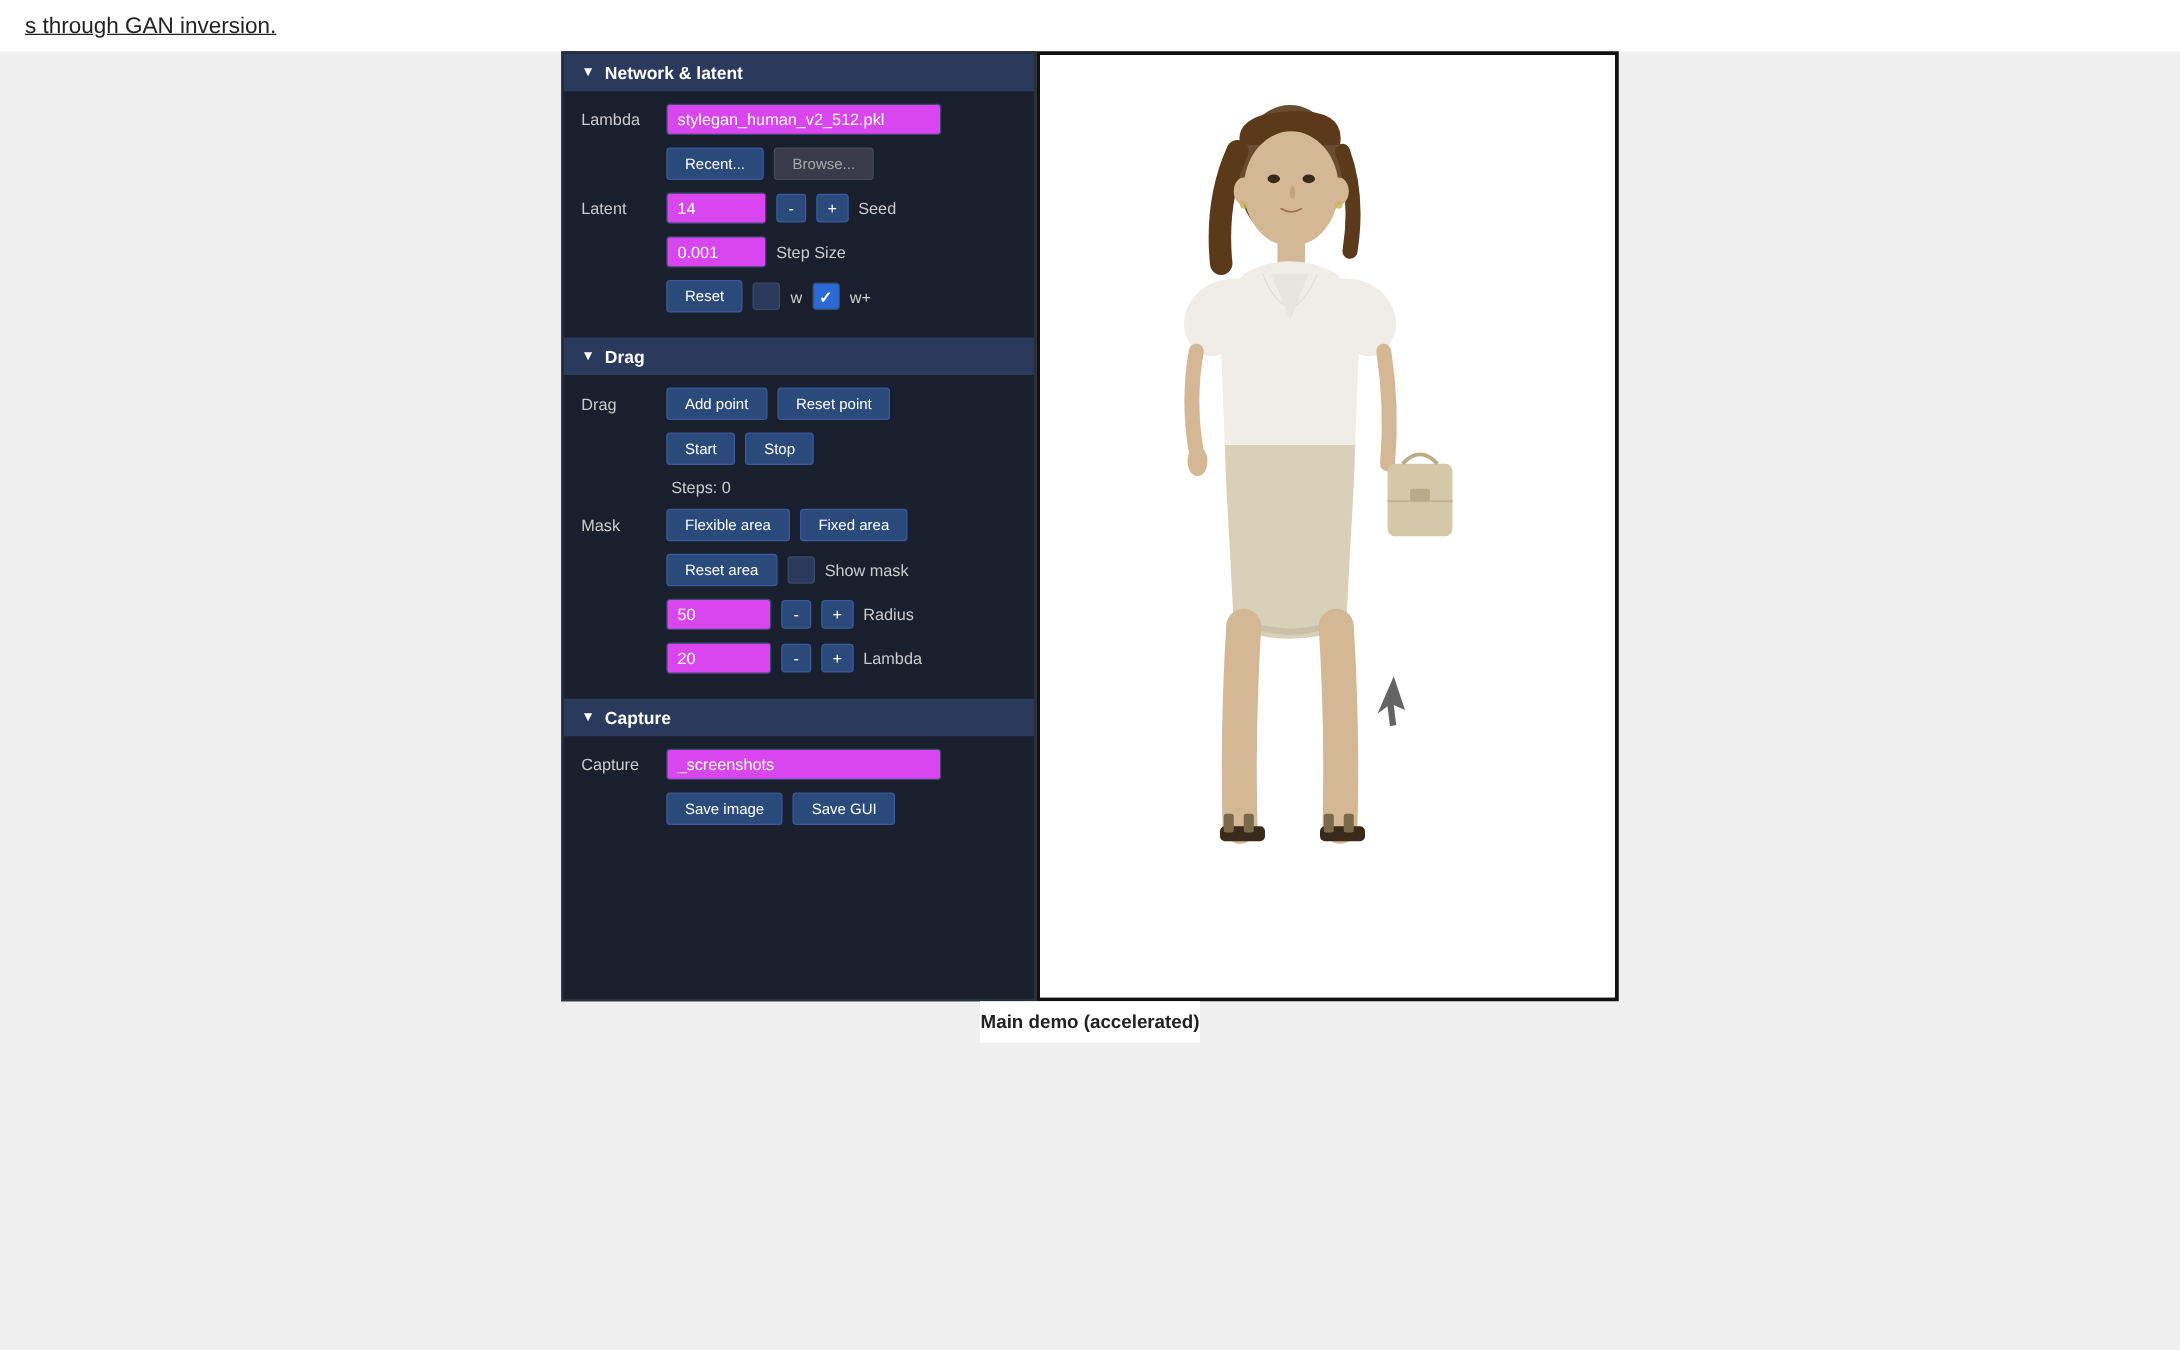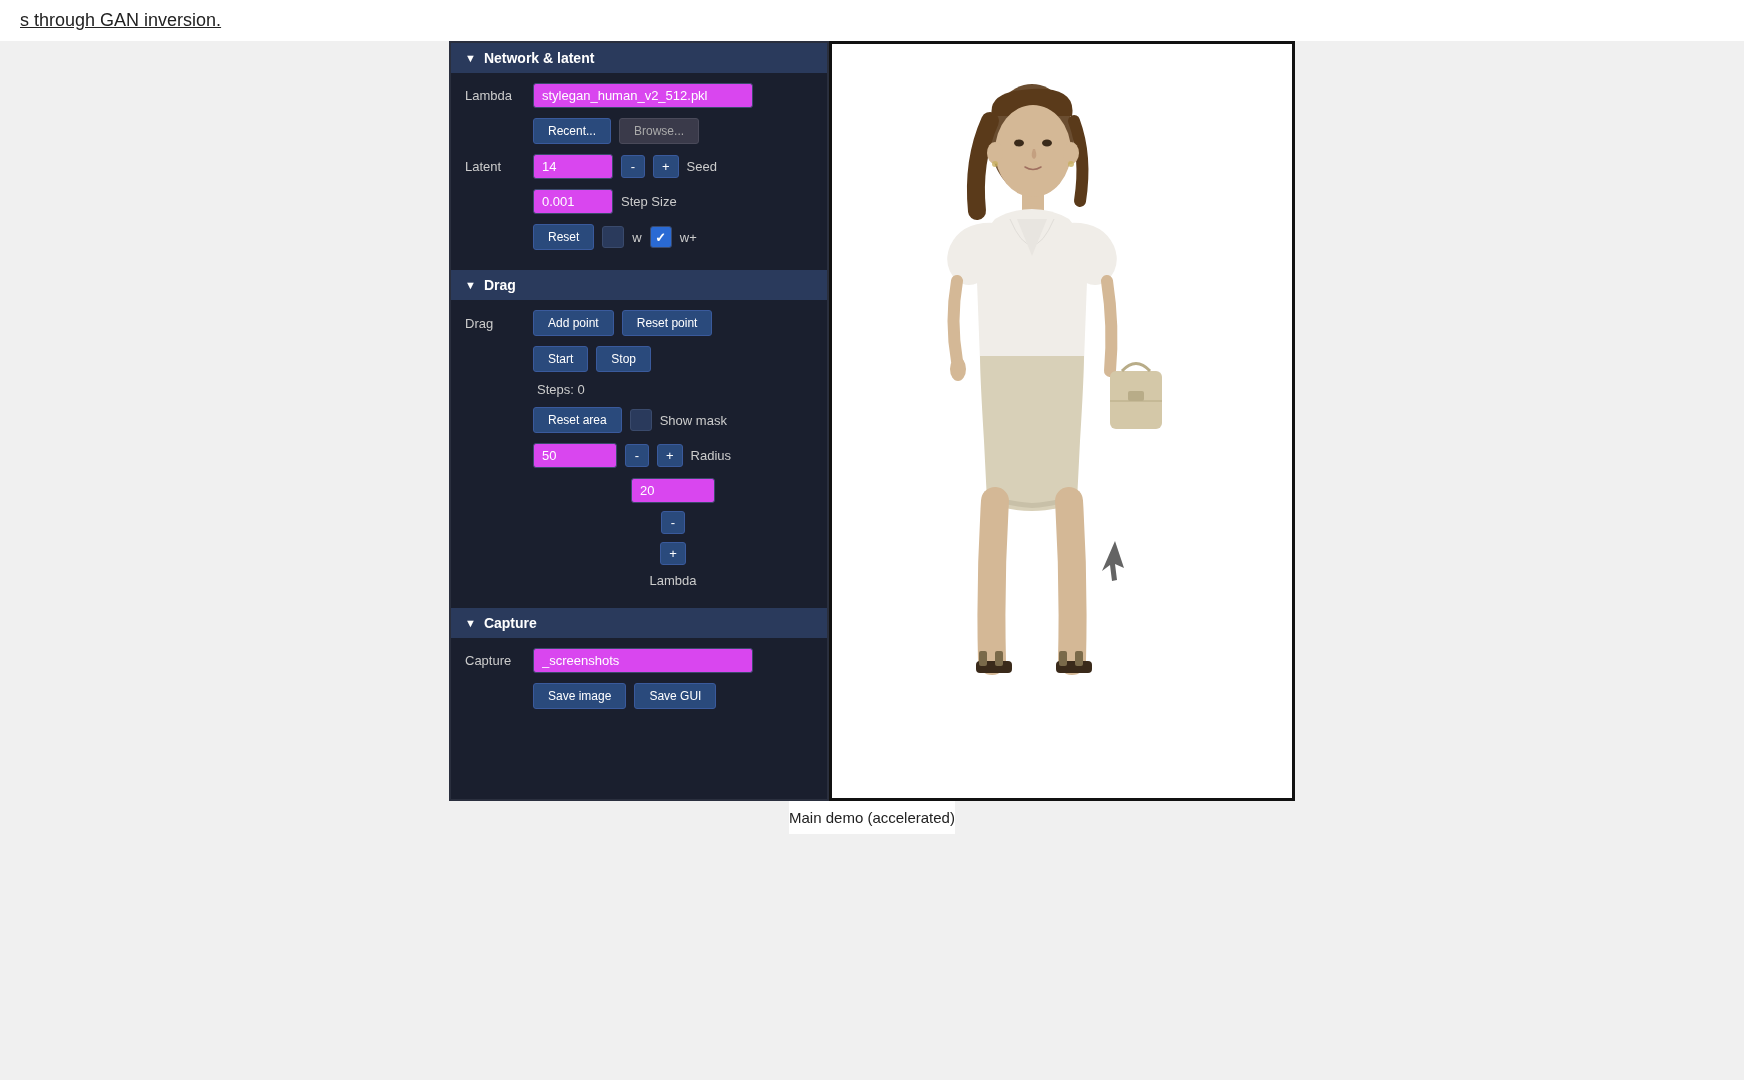--- a/index.html
+++ b/index.html
@@ -159,21 +159,21 @@
       align-items: center;
       justify-content: center;
       background: #fff;
     }
 
     .caption-area {
       text-align: center;
       padding: 8px 0;
       color: #222;
       font-size: 15px;
-      font-weight: normal;
+      font-weight: bold;
       background: #fff;
     }
 
     .outer-wrapper {
       display: flex;
       flex-direction: column;
       align-items: center;
     }
 
     .panels-row {
@@ -248,35 +248,40 @@
 
         <div class="form-row" style="margin-left: 68px;">
           <button class="btn">Start</button>
           <button class="btn">Stop</button>
         </div>
 
         <div class="form-row" style="margin-left: 68px;">
           <span class="steps-text">Steps: 0</span>
         </div>
 
+        <div class="form-row">
+          <span class="form-label">Mask</span>
+          <button class="btn">Flexible area</button>
+          <button class="btn">Fixed area</button>
+        </div>
 
         <div class="form-row" style="margin-left: 68px;">
           <button class="btn">Reset area</button>
           <div class="checkbox-toggle" style="background:#2a3a5c;"></div>
           <span class="inline-label">Show mask</span>
         </div>
 
         <div class="form-row" style="margin-left: 68px;">
           <input class="text-input text-input-small" type="text" value="50" style="">
           <button class="step-btn">-</button>
           <button class="step-btn">+</button>
           <span class="inline-label">Radius</span>
         </div>
 
-        <div class="form-row" style="margin-left: 68px; flex-direction: column;">
+        <div class="form-row" style="margin-left: 68px;">
           <input class="text-input text-input-small" type="text" value="20" style="">
           <button class="step-btn">-</button>
           <button class="step-btn">+</button>
           <span class="inline-label">Lambda</span>
         </div>
       </div>
 
       <div class="section-header">
         <span class="triangle">▼</span>
         <span>Capture</span>

